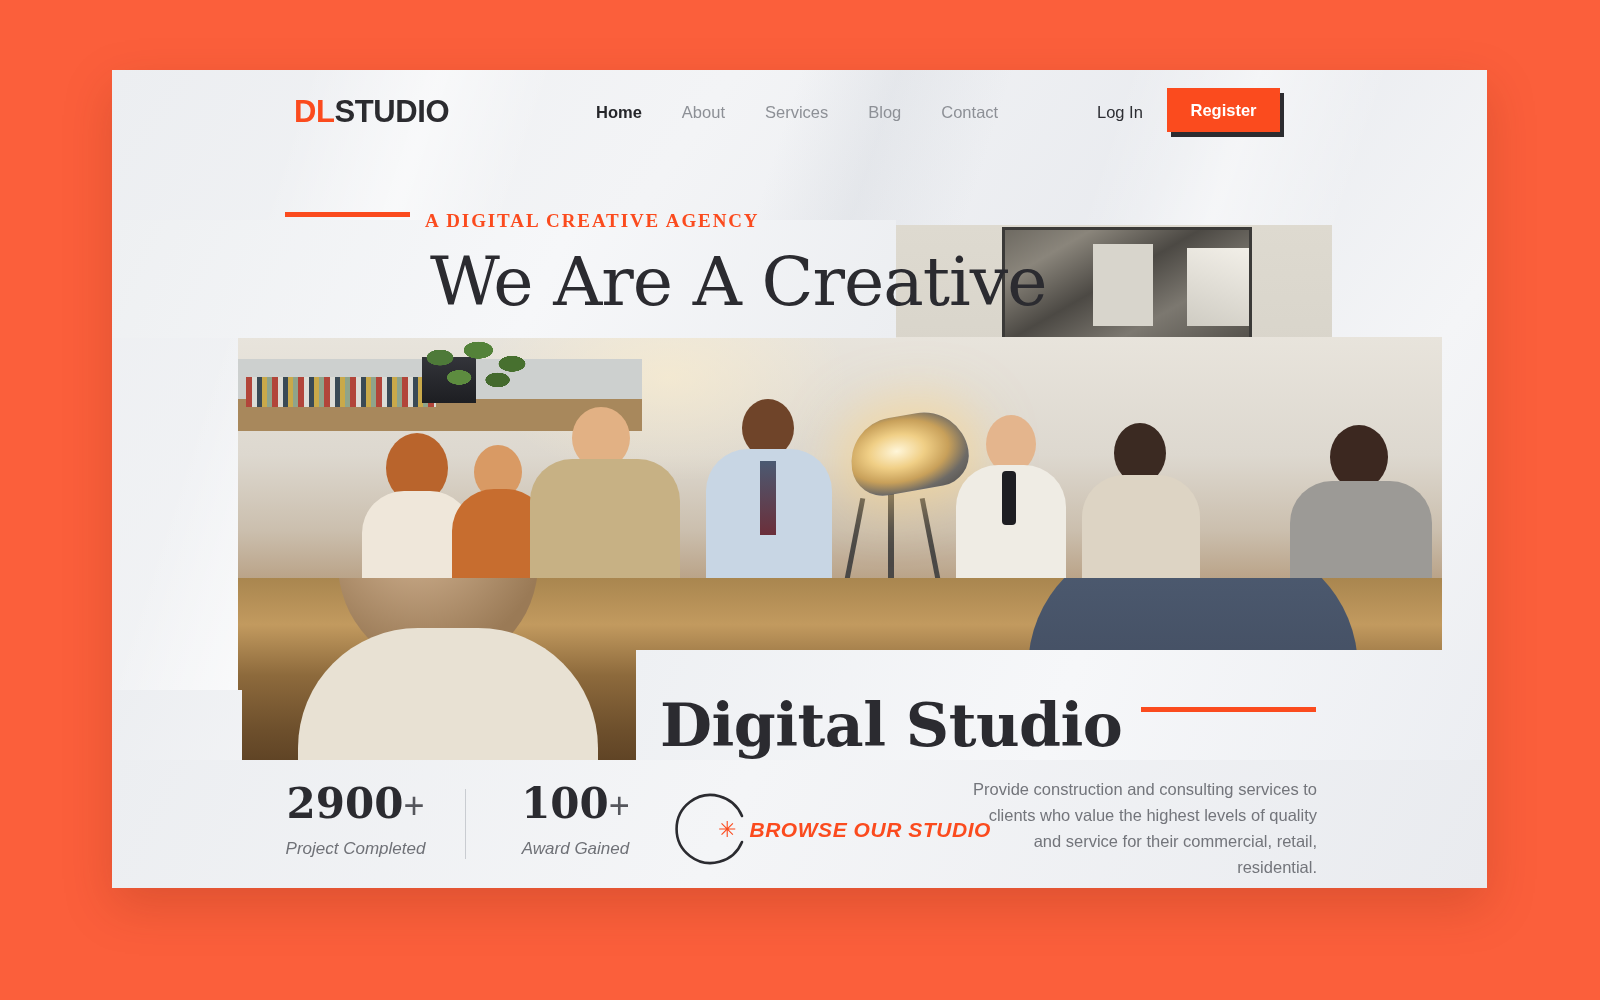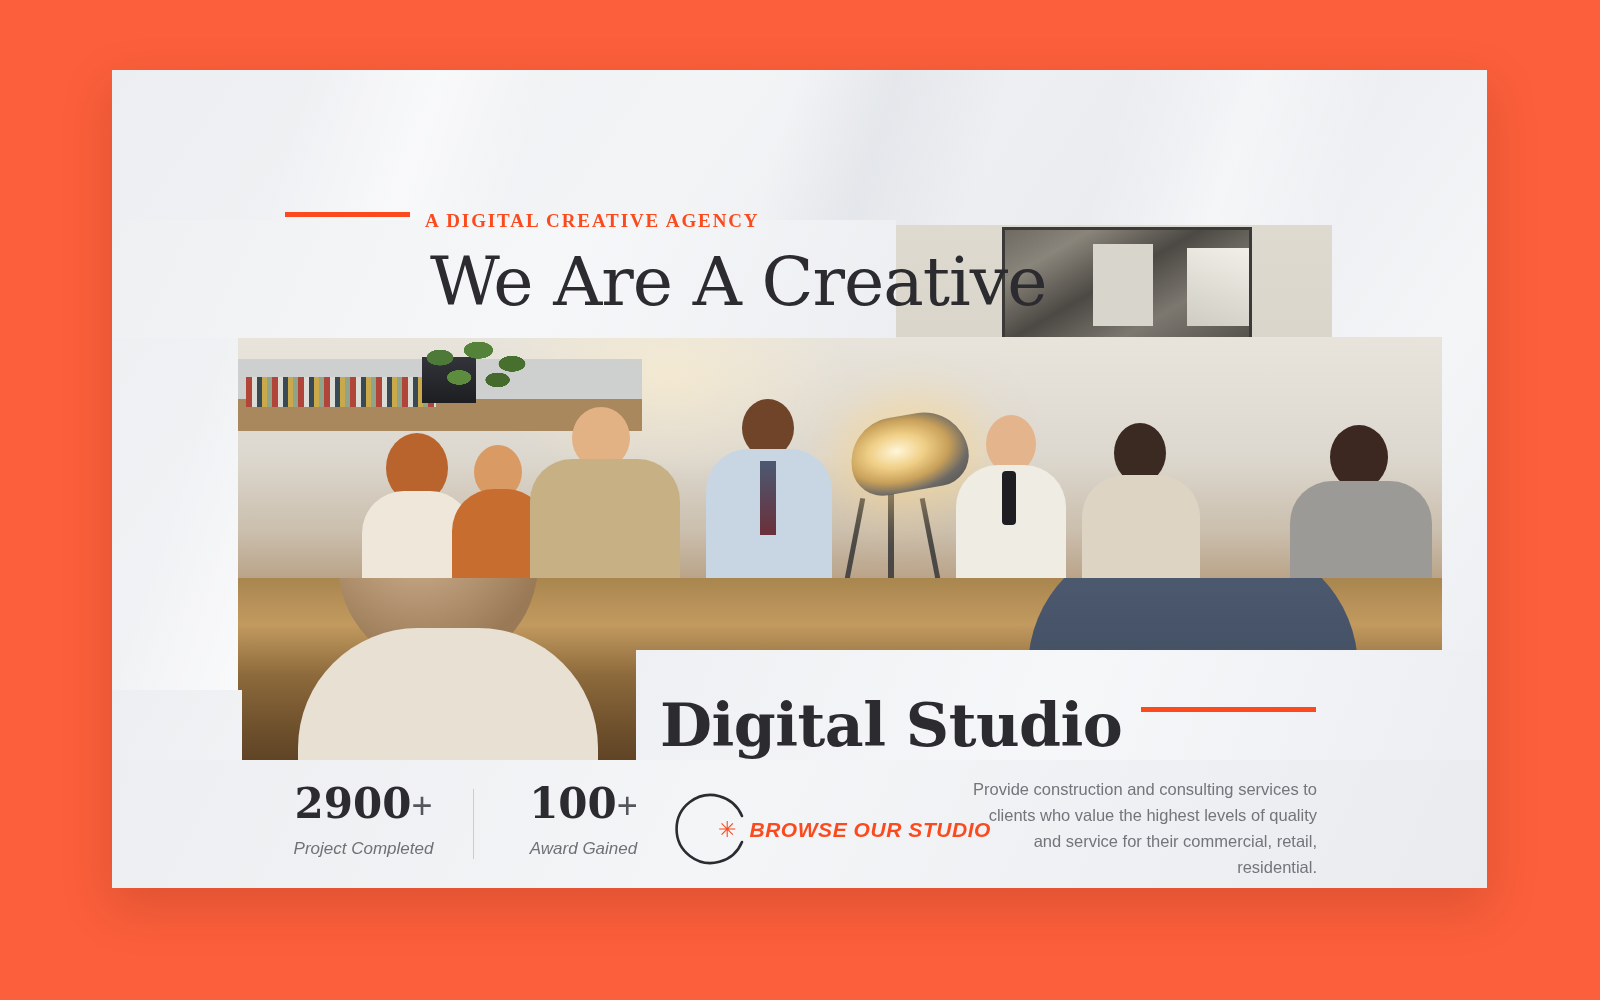--- a/index.html
+++ b/index.html
@@ -236,21 +236,21 @@
     z-index:29;
   }
   .wedge-bottom{
     position:absolute; left:0; top:690px; width:1375px; height:128px;
     background:linear-gradient(115deg,#eceef1 0%,#f4f5f7 45%,#e9ebef 100%);
     z-index:29;
   }
 
   
   .stats{
-    position:absolute; left:164px; top:712px; z-index:35;
+    position:absolute; left:156px; top:712px; z-index:35;
     display:flex; align-items:center; gap:4px;
   }
   .stat{ width:175px; text-align:center; }
   .stat .num{
     font-family:"DejaVu Serif", serif; font-weight:bold;
     font-size:42px; color:#2b2b30; line-height:1.05; white-space:nowrap;
   }
   .stat .num .plus{ font-weight:normal; color:#55565c; font-family:"Liberation Sans",sans-serif; font-size:36px; }
   .stat .lbl{
     margin-top:13px; font-size:17px; color:#6f7177; white-space:nowrap;font-style:italic;
@@ -357,20 +357,40 @@
 
       <div class="body" style="left:0;top:140px;width:330px;height:250px;background:linear-gradient(180deg,#4e5c72,#3c4557);border-radius:130px 130px 0 0;"></div>
     </div>
   </div>
 
   <div class="wedge-left"></div>
   <div class="wedge-bottom"></div>
   <div class="headline-plate"></div>
   <div class="studio-plate"></div>
 
+  <div class="header">
+    <div class="logo">
+      <span class="dl">DL</span><span class="st">STUDIO</span>
+    </div>
+
+    <nav class="nav">
+      <a href="#" class="active">Home</a>
+      <a href="#">About</a>
+      <a href="#">Services</a>
+      <a href="#">Blog</a>
+      <a href="#">Contact</a>
+    </nav>
+
+    <div class="login">Log In</div>
+
+    <div class="register-wrap">
+      <div class="register-shadow"></div>
+      <button class="register">Register</button>
+    </div>
+  </div>
 
   <div class="rule-left"></div>
   <div class="eyebrow">A DIGITAL CREATIVE AGENCY</div>
   <div class="headline">We Are A Creative</div>
 
   <div class="studio-title">Digital Studio</div>
   <div class="rule-right"></div>
 
   <div class="stats">
     <div class="stat">

